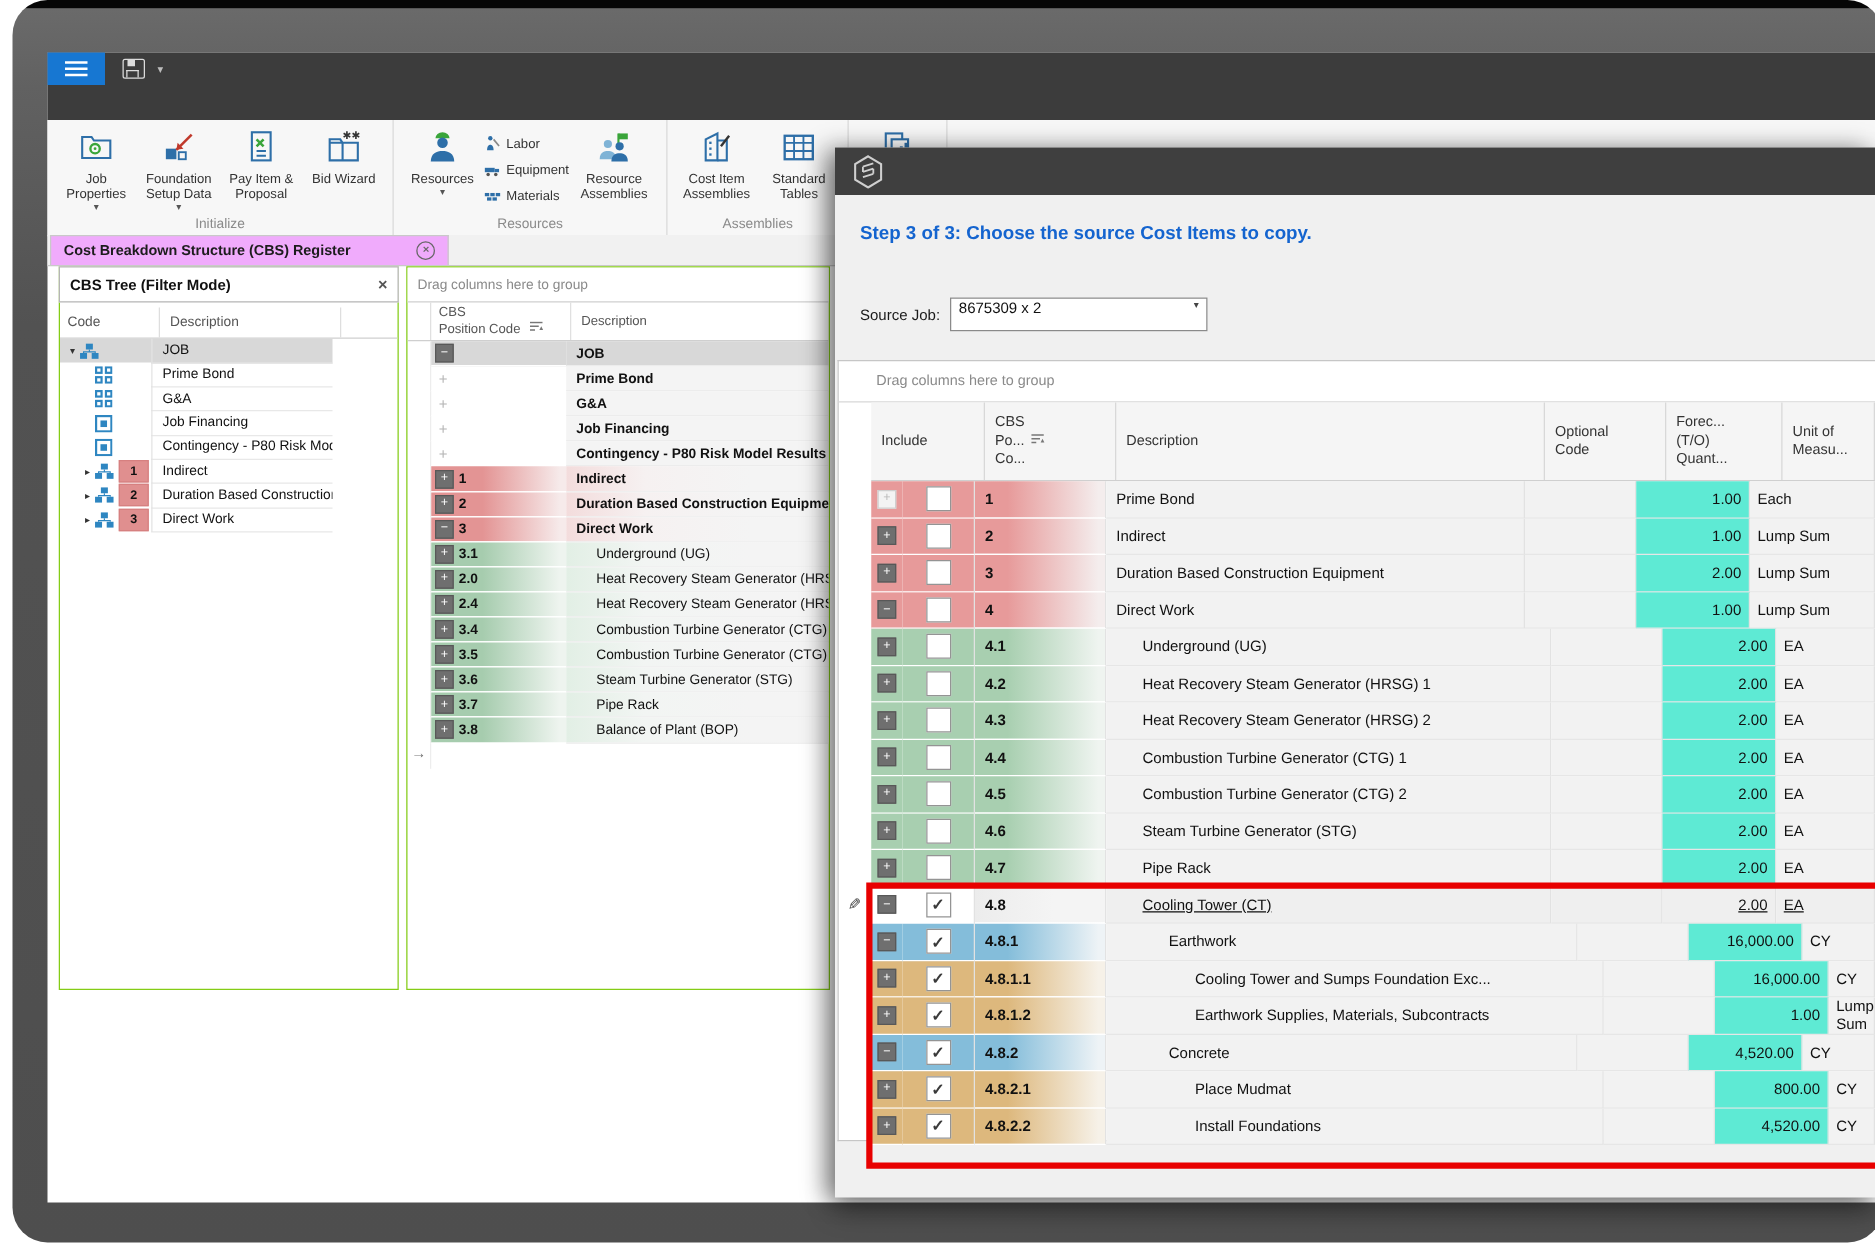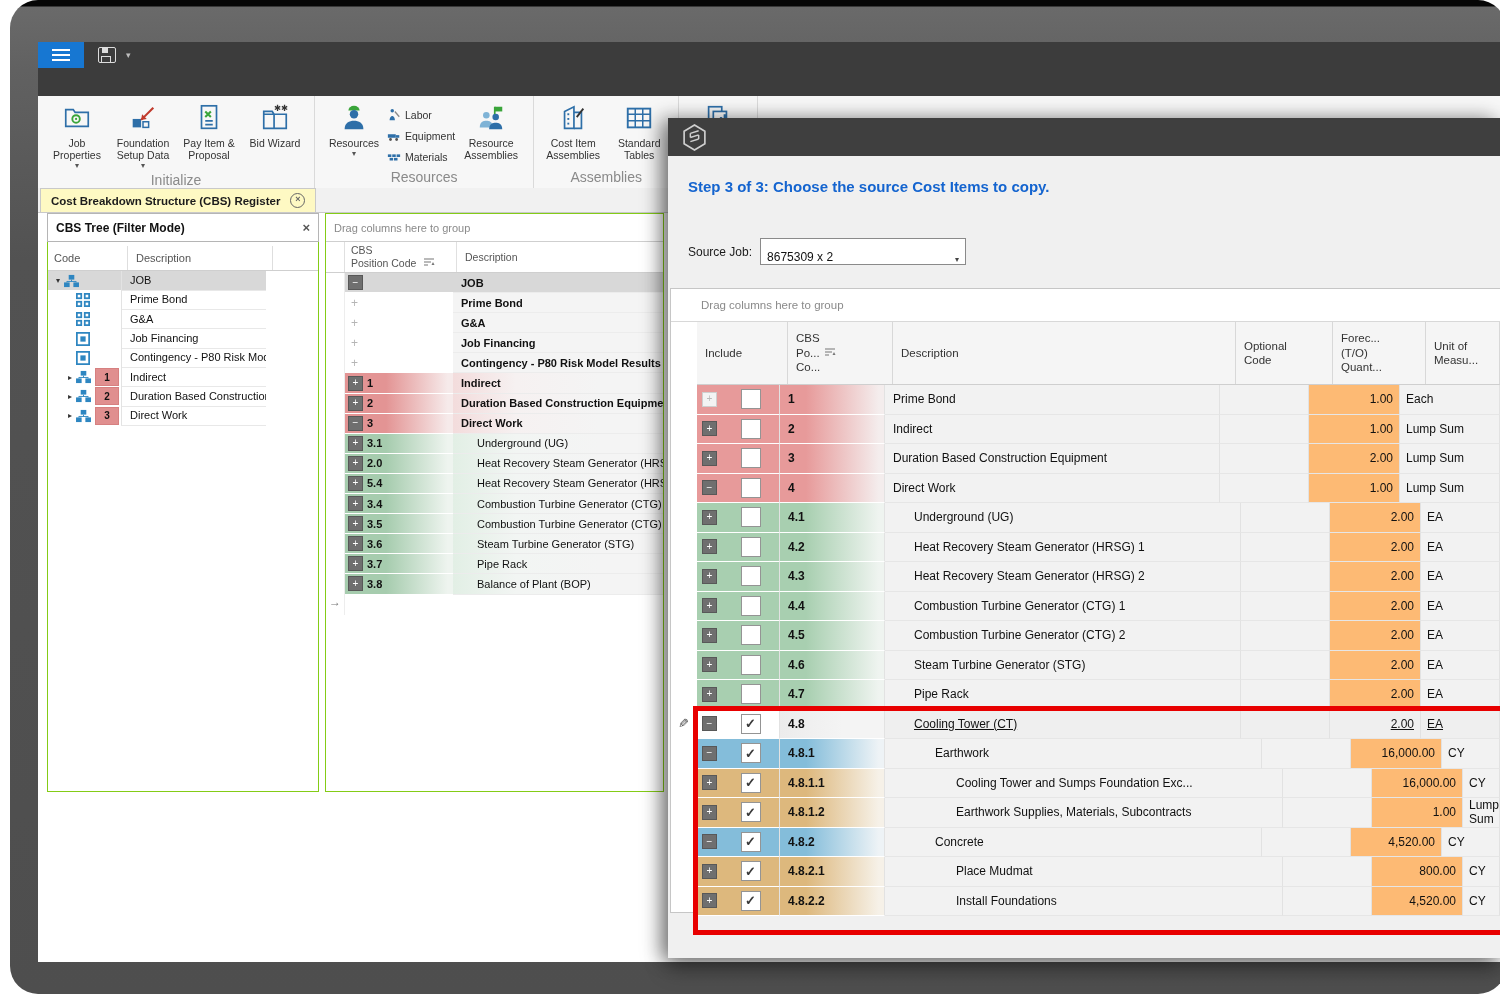--- a/index.html
+++ b/index.html
@@ -16,33 +16,33 @@
   .hambars{width:18px;height:2px;background:#fff;box-shadow:0 5px 0 #fff,0 -5px 0 #fff;}
   .savebtn{margin-left:14px;width:16px;height:14px;border:1.5px solid #dcdcdc;border-radius:2px;position:relative;}
   .savebtn:before{content:"";position:absolute;left:3px;top:0;width:6px;height:5px;background:#dcdcdc;}
   .savebtn:after{content:"";position:absolute;left:2px;bottom:0;width:8px;height:5px;border:1.5px solid #dcdcdc;border-bottom:none;}
   .tb-caret{color:#bdbdbd;font-size:9px;margin-left:10px;}
   .tabrow{position:absolute;left:0;top:26px;right:0;height:28px;background:#3c3c3c;display:flex;align-items:stretch;}
 
   .ribbon{position:absolute;left:0;top:54px;right:0;height:92px;background:#f7f7f7;border-bottom:1px solid #d6d6d6;display:flex;}
   .rgroup{position:relative;display:flex;flex-direction:column;border-right:1px solid #dadada;padding:4px 6px 0 6px;}
   .rgroup-btns{display:flex;flex:1;align-items:flex-start;}
-  .rgroup-label{text-align:center;color:#8a8a8a;font-size:14px;padding:2px 0 3px 0;}
+  .rgroup-label{text-align:center;color:#8a8a8a;font-size:11px;padding:2px 0 3px 0;}
   .bigbtn{width:66px;display:flex;flex-direction:column;align-items:center;text-align:center;cursor:pointer;padding-top:2px;}
   .bigbtn .blabel{font-size:10.5px;color:#333;line-height:1.15;margin-top:3px;}
   .bicon{width:32px;height:32px;display:flex;align-items:center;justify-content:center;}
   .caret{color:#555;font-size:8px;line-height:1;margin-top:1px;}
   .smallcol{display:flex;flex-direction:column;justify-content:center;padding-top:4px;}
   .smallbtn{display:flex;align-items:center;height:21px;font-size:10.5px;color:#333;cursor:pointer;}
   .smallbtn svg{margin-right:4px;}
 
   
   .doctabbar{position:absolute;left:0;top:146px;right:0;height:24px;background:#f1f1f1;border-bottom:1px solid #c9c9c9;}
-  .doctab{position:absolute;left:2px;top:0;height:23px;background:#fef9c3;border:1px solid #c9c9c9;border-bottom:none;
-    display:flex;align-items:center;padding:0 10px;font-size:11.5px;font-weight:bold;color:#1c1c1c;}
+  .doctab{position:absolute;left:2px;top:0;height:23px;background:#f0abfc;border:1px solid #c9c9c9;border-bottom:none;
+    display:flex;align-items:center;padding:0 10px;font-size:11.5px;font-weight:bold;color:#1c1c1c;gap:43px;}
   .closecirc{margin-left:10px;width:13px;height:13px;border-radius:50%;border:1.3px solid #666;color:#666;
     font-size:9px;line-height:11px;text-align:center;cursor:pointer;}
 
   
   .panel{position:absolute;background:#fff;border:1px solid #84cc16;}
   .tree-panel{left:9px;top:171px;width:270px;height:577px;}
   .tree-title{height:27px;border:1px solid #b5b5b5;margin:-1px;margin-bottom:0;display:flex;align-items:center;
     font-size:12px;font-weight:bold;color:#111;padding:0 8px;background:#fff;}
   .tree-title .x{margin-left:auto;color:#555;font-size:13px;cursor:pointer;}
   .tree-head{display:flex;height:24px;border-bottom:1px solid #cfcfcf;margin-top:4px;color:#555;font-size:11px;align-items:center;}
@@ -82,38 +82,38 @@
   .tint-sel .code,.tint-sel .desc{background:#d8d8d8;}
   .newrow{display:flex;height:20px;font-size:12px;color:#777;}
   .newrow .g{width:18px;text-align:center;border-right:1px solid #ededed;}
 
   
   .dialog{position:absolute;left:668px;top:118px;width:832px;height:840px;background:#f0f0f0;
     box-shadow:-8px 0 18px rgba(0,0,0,.38),0 10px 20px rgba(0,0,0,.38);}
   .dlg-title{height:38px;background:#3f3f3f;display:flex;align-items:center;padding-left:14px;}
   .dlg-step{position:absolute;left:20px;top:60px;font-size:15px;font-weight:bold;color:#1464cf;}
   .srcjob{position:absolute;left:20px;top:120px;display:flex;align-items:center;font-size:12px;color:#1a1a1a;}
-  .srcsel{margin-left:8px;width:192px;height:25px;background:#fff;border:1px solid #8a8a8a;display:flex;align-items:flex-end;
+  .srcsel{margin-left:8px;width:192px;height:25px;background:#fff;border:1px solid #8a8a8a;display:flex;align-items:flex-start;
     padding:0 6px;font-size:12px;color:#111;cursor:pointer;}
   .srcsel .sc{margin-left:auto;font-size:8px;color:#444;}
   .gridbox{position:absolute;left:2px;top:170px;right:0;bottom:45px;background:#fff;border:1px solid #c6c6c6;border-right:none;}
   .gb-band{height:32px;display:flex;align-items:center;padding-left:30px;color:#8a8a8a;font-size:11.5px;border-bottom:1px solid #d8d8d8;}
   .dg{margin-left:26px;}
   .dg-head{display:flex;height:62px;background:#f5f5f5;border-bottom:1px solid #cfcfcf;color:#333;font-size:11.5px;}
   .dg-head>div{border-right:1px solid #d8d8d8;display:flex;flex-direction:column;justify-content:center;padding-left:8px;line-height:1.25;}
   .h-include{width:82px;}.h-code{width:96px;}.h-desc{width:334px;}.h-opt{width:88px;}.h-fore{width:84px;}.h-unit{flex:1;}
   .sorticon{display:inline-block;margin-left:5px;}
   .dgrow{display:flex;height:29.5px;font-size:12px;color:#111;}
   .dgrow>div{border-right:1px solid #e2e2e2;}
   .d-ind{width:25px;display:flex;align-items:center;justify-content:center;border-right:none!important;}
   .d-chk{width:57px;display:flex;align-items:center;justify-content:center;}
   .d-code{width:96px;display:flex;align-items:center;padding-left:8px;font-weight:bold;}
   .d-desc{width:326px;display:flex;align-items:center;white-space:nowrap;overflow:hidden;background:#f2f2f2;}
   .d-opt{width:88px;background:#f2f2f2;}
-  .d-fore{width:84px;display:flex;align-items:center;justify-content:flex-end;padding-right:6px;background:#fdba74;}
+  .d-fore{width:84px;display:flex;align-items:center;justify-content:flex-end;padding-right:6px;background:#5eead4;}
   .d-unit{flex:1;display:flex;align-items:center;padding-left:6px;background:#f2f2f2;}
   .dgrow>div{border-bottom:1px solid #ffffff;}
   .dgrow .d-desc,.dgrow .d-opt,.dgrow .d-fore,.dgrow .d-unit{border-bottom:1px solid #e6e6e6;}
   .ck{width:18px;height:18px;background:#fff;border:1px solid #949494;display:flex;align-items:center;justify-content:center;
     font-size:13px;font-weight:bold;color:#3a3a3a;cursor:pointer;}
   .c-red .d-ind,.c-red .d-chk{background:#e79a9a;}
   .c-red .d-code{background:linear-gradient(90deg,#e79a9a 0,#e79a9a 25%,#f4eded 95%);}
   .c-green .d-ind,.c-green .d-chk{background:#a8cfb0;}
   .c-green .d-code{background:linear-gradient(90deg,#a8cfb0 0,#a8cfb0 25%,#eff4f0 95%);}
   .c-blue .d-ind,.c-blue .d-chk{background:#84bdda;}
@@ -534,21 +534,21 @@
             <div class="code">
               <span class="exp dark">+</span>
               <span class="codetx">2.0</span>
             </div>
             <div class="desc" style="padding-left: 24px;">Heat Recovery Steam Generator (HRSG) 1</div>
           </div>
           <div class="mgrow tint-green">
             <div class="g"></div>
             <div class="code">
               <span class="exp dark">+</span>
-              <span class="codetx">5.4</span>
+              <span class="codetx">2.4</span>
             </div>
             <div class="desc" style="padding-left: 24px;">Heat Recovery Steam Generator (HRSG) 2</div>
           </div>
           <div class="mgrow tint-green">
             <div class="g"></div>
             <div class="code">
               <span class="exp dark">+</span>
               <span class="codetx">3.4</span>
             </div>
             <div class="desc" style="padding-left: 24px;">Combustion Turbine Generator (CTG) 1</div>

